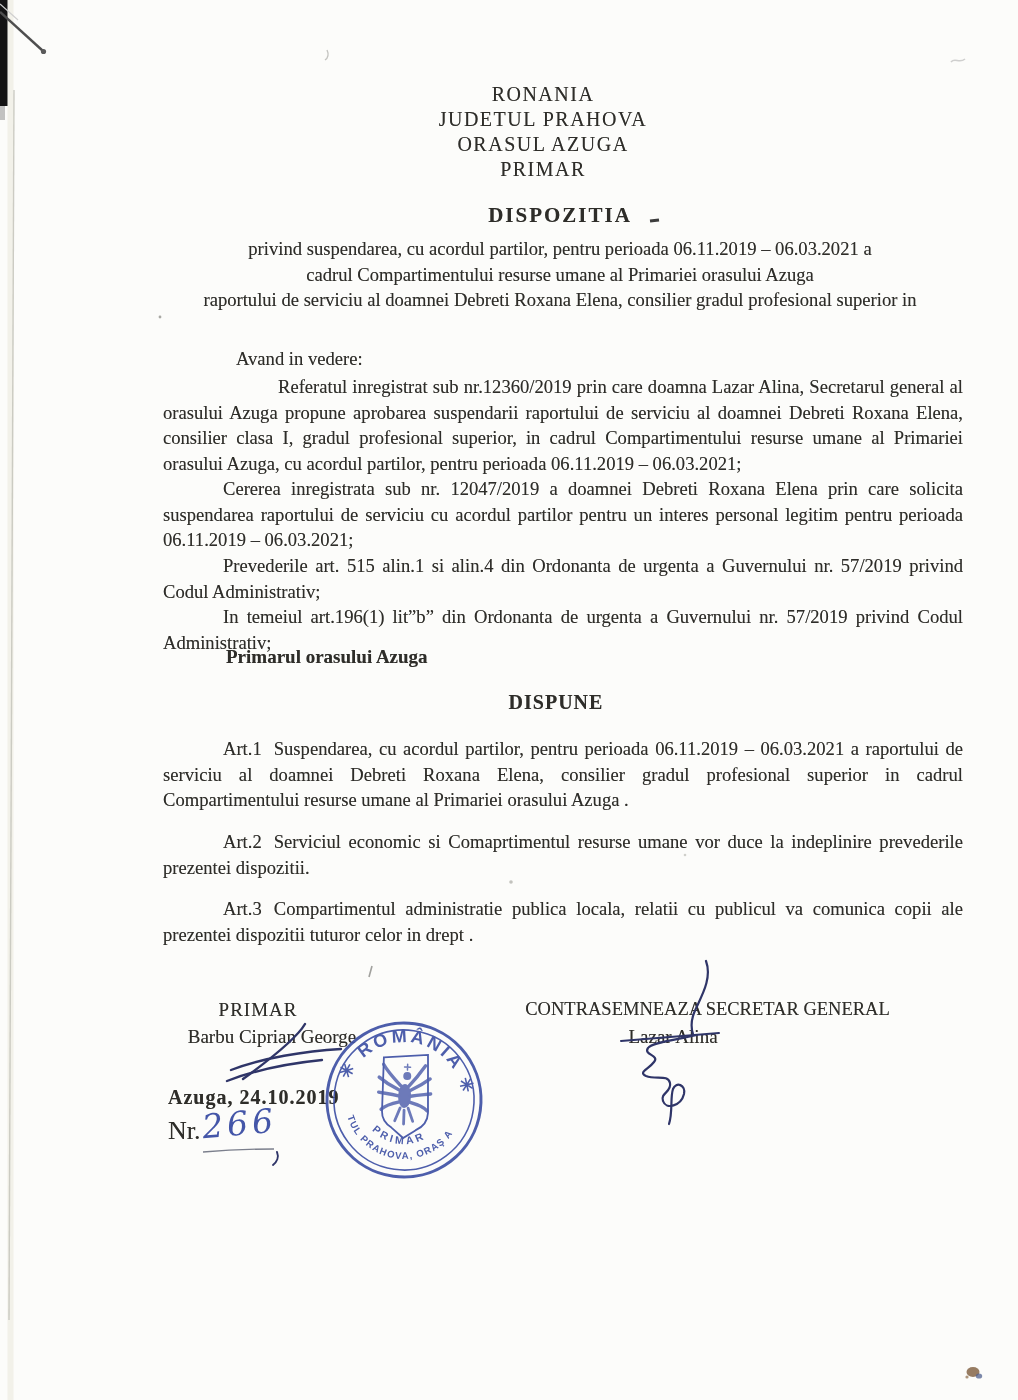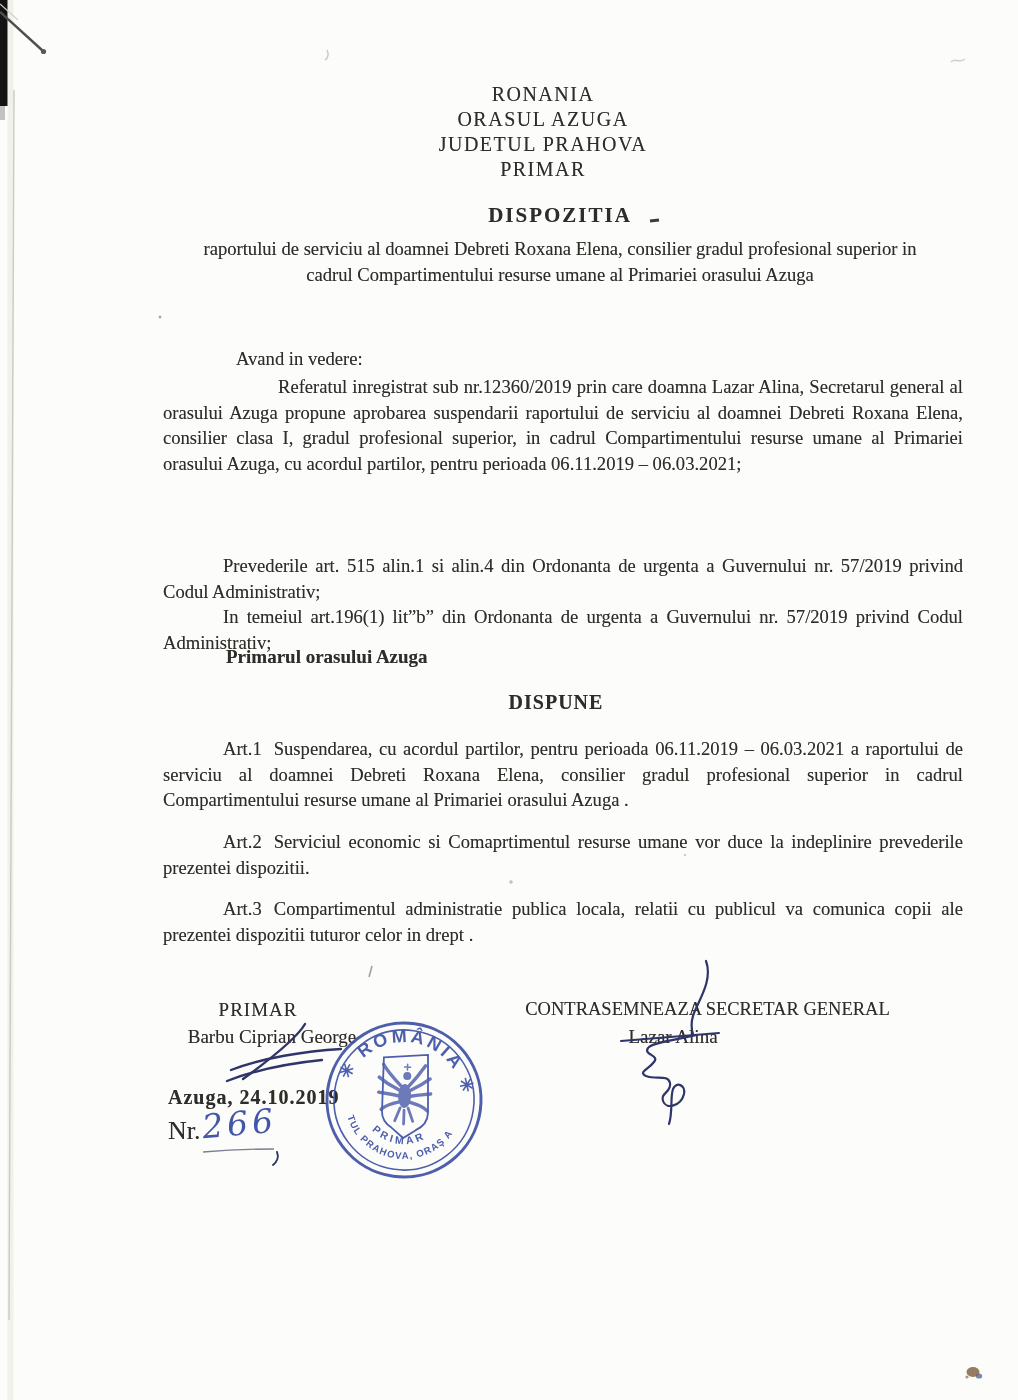--- a/index.html
+++ b/index.html
@@ -75,33 +75,35 @@
     </g>
     <g>
       <ellipse cx="973" cy="1372" rx="6.5" ry="5" fill="#7d5b3c" opacity="0.8"></ellipse>
       <ellipse cx="979" cy="1376" rx="3.2" ry="2.6" fill="#51618f" opacity="0.75"></ellipse>
       <circle cx="967" cy="1377" r="1.6" fill="#8d6b47" opacity="0.7"></circle>
     </g>
   </svg>
 
   <div class="abs doc-header txt">
     <div>RONANIA</div>
+    <div>JUDETUL PRAHOVA</div>
     <div>ORASUL AZUGA</div>
-    <div>JUDETUL PRAHOVA</div>
     <div>PRIMAR</div>
   </div>
 
   <div class="abs title-block txt">
     <div class="doc-title">DISPOZITIA</div>
+    <div class="subtitle-line">privind  suspendarea, cu acordul partilor, pentru perioada 06.11.2019 – 06.03.2021 a</div>
+    <div class="subtitle-line">cadrul Compartimentului resurse umane al Primariei orasului Azuga</div>
     <div class="subtitle-line">raportului de serviciu al doamnei Debreti Roxana Elena, consilier gradul profesional superior  in</div>
-    <div class="subtitle-line">cadrul Compartimentului resurse umane al Primariei orasului Azuga</div>
   </div>
 
   <div class="abs avand txt">Avand in vedere:</div>
   <p class="abs bodyp indent-big txt" style="top:374px;">Referatul inregistrat sub nr.12360/2019 prin care doamna Lazar Alina, Secretarul general al orasului Azuga propune aprobarea suspendarii raportului de serviciu al doamnei Debreti Roxana Elena, consilier clasa I, gradul profesional superior, in cadrul Compartimentului resurse umane al Primariei orasului Azuga, cu acordul partilor, pentru perioada 06.11.2019 – 06.03.2021;</p>
+  <p class="abs bodyp indent-std txt" style="top:476px;">Cererea inregistrata sub nr. 12047/2019 a doamnei Debreti Roxana Elena prin care solicita suspendarea raportului de serviciu cu acordul partilor pentru un interes personal legitim pentru perioada 06.11.2019 – 06.03.2021;</p>
   <p class="abs bodyp indent-std txt" style="top:553px;">Prevederile art. 515 alin.1 si alin.4 din Ordonanta de urgenta a Guvernului nr. 57/2019 privind Codul Administrativ;</p>
   <p class="abs bodyp indent-std txt" style="top:604px;">In temeiul art.196(1) lit”b” din Ordonanta de urgenta a Guvernului nr. 57/2019 privind Codul Administrativ;</p>
   <div class="abs issuer txt">Primarul orasului Azuga</div>
 
   <div class="abs dispune txt">DISPUNE</div>
 
   <p class="abs bodyp indent-std txt" style="top:736px;">
     <span class="art-label">Art.1</span><span>Suspendarea, cu acordul partilor, pentru perioada 06.11.2019 – 06.03.2021 a raportului de serviciu al doamnei Debreti Roxana Elena, consilier gradul profesional superior in cadrul Compartimentului resurse umane al Primariei orasului Azuga .</span>
   </p>
   <p class="abs bodyp indent-std txt" style="top:829px;">

